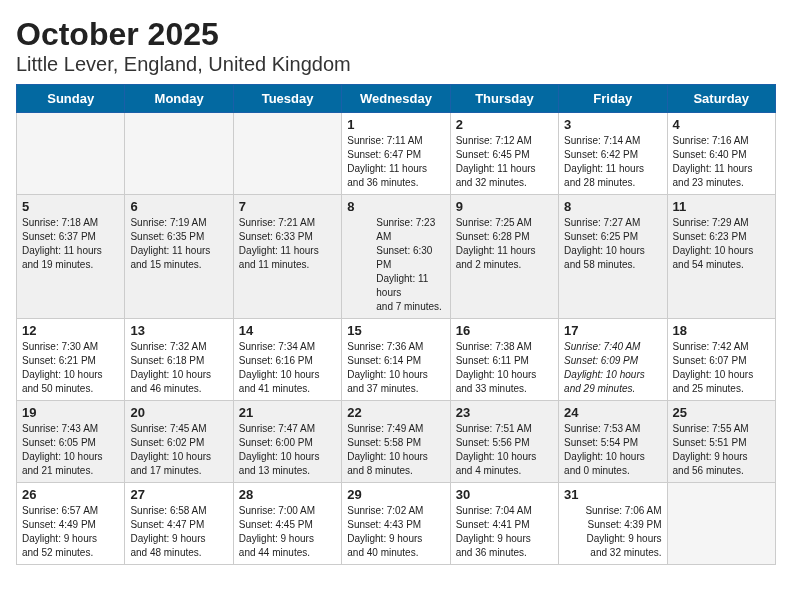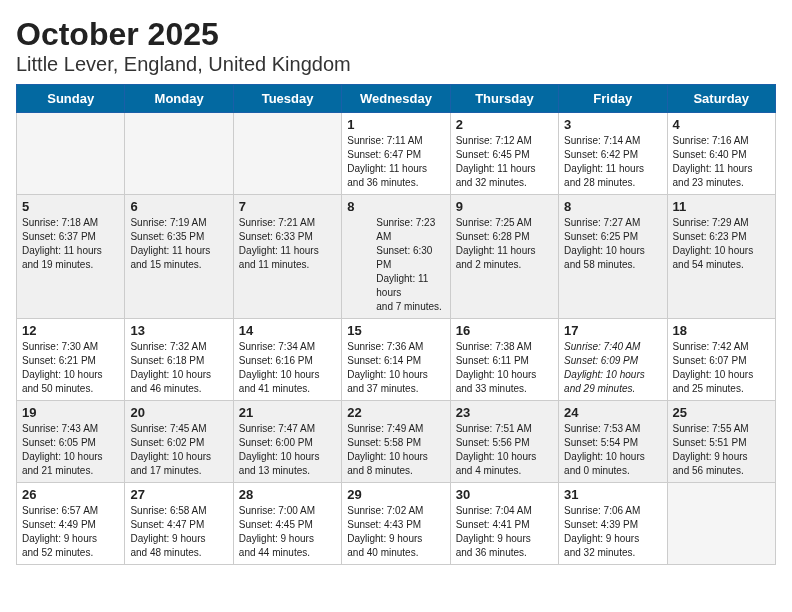--- a/index.html
+++ b/index.html
@@ -319,21 +319,21 @@
         </td>
         <td>
           <div class="day-number">30</div>
           <div class="day-info" style="white-space: pre-line;">Sunrise: 7:04 AM
 Sunset: 4:41 PM
 Daylight: 9 hours
 and 36 minutes.</div>
         </td>
         <td>
           <div class="day-number">31</div>
-          <div class="day-info" style="white-space: pre-line;">Sunrise: 7:06 AM
+          <div class="day-info" style="white-space: pre-line; text-align: right;">Sunrise: 7:06 AM
 Sunset: 4:39 PM
 Daylight: 9 hours
 and 32 minutes.</div>
         </td>
         <td class="empty"></td>
       </tr>
     </tbody>
 </table>
 
 </body></html>

